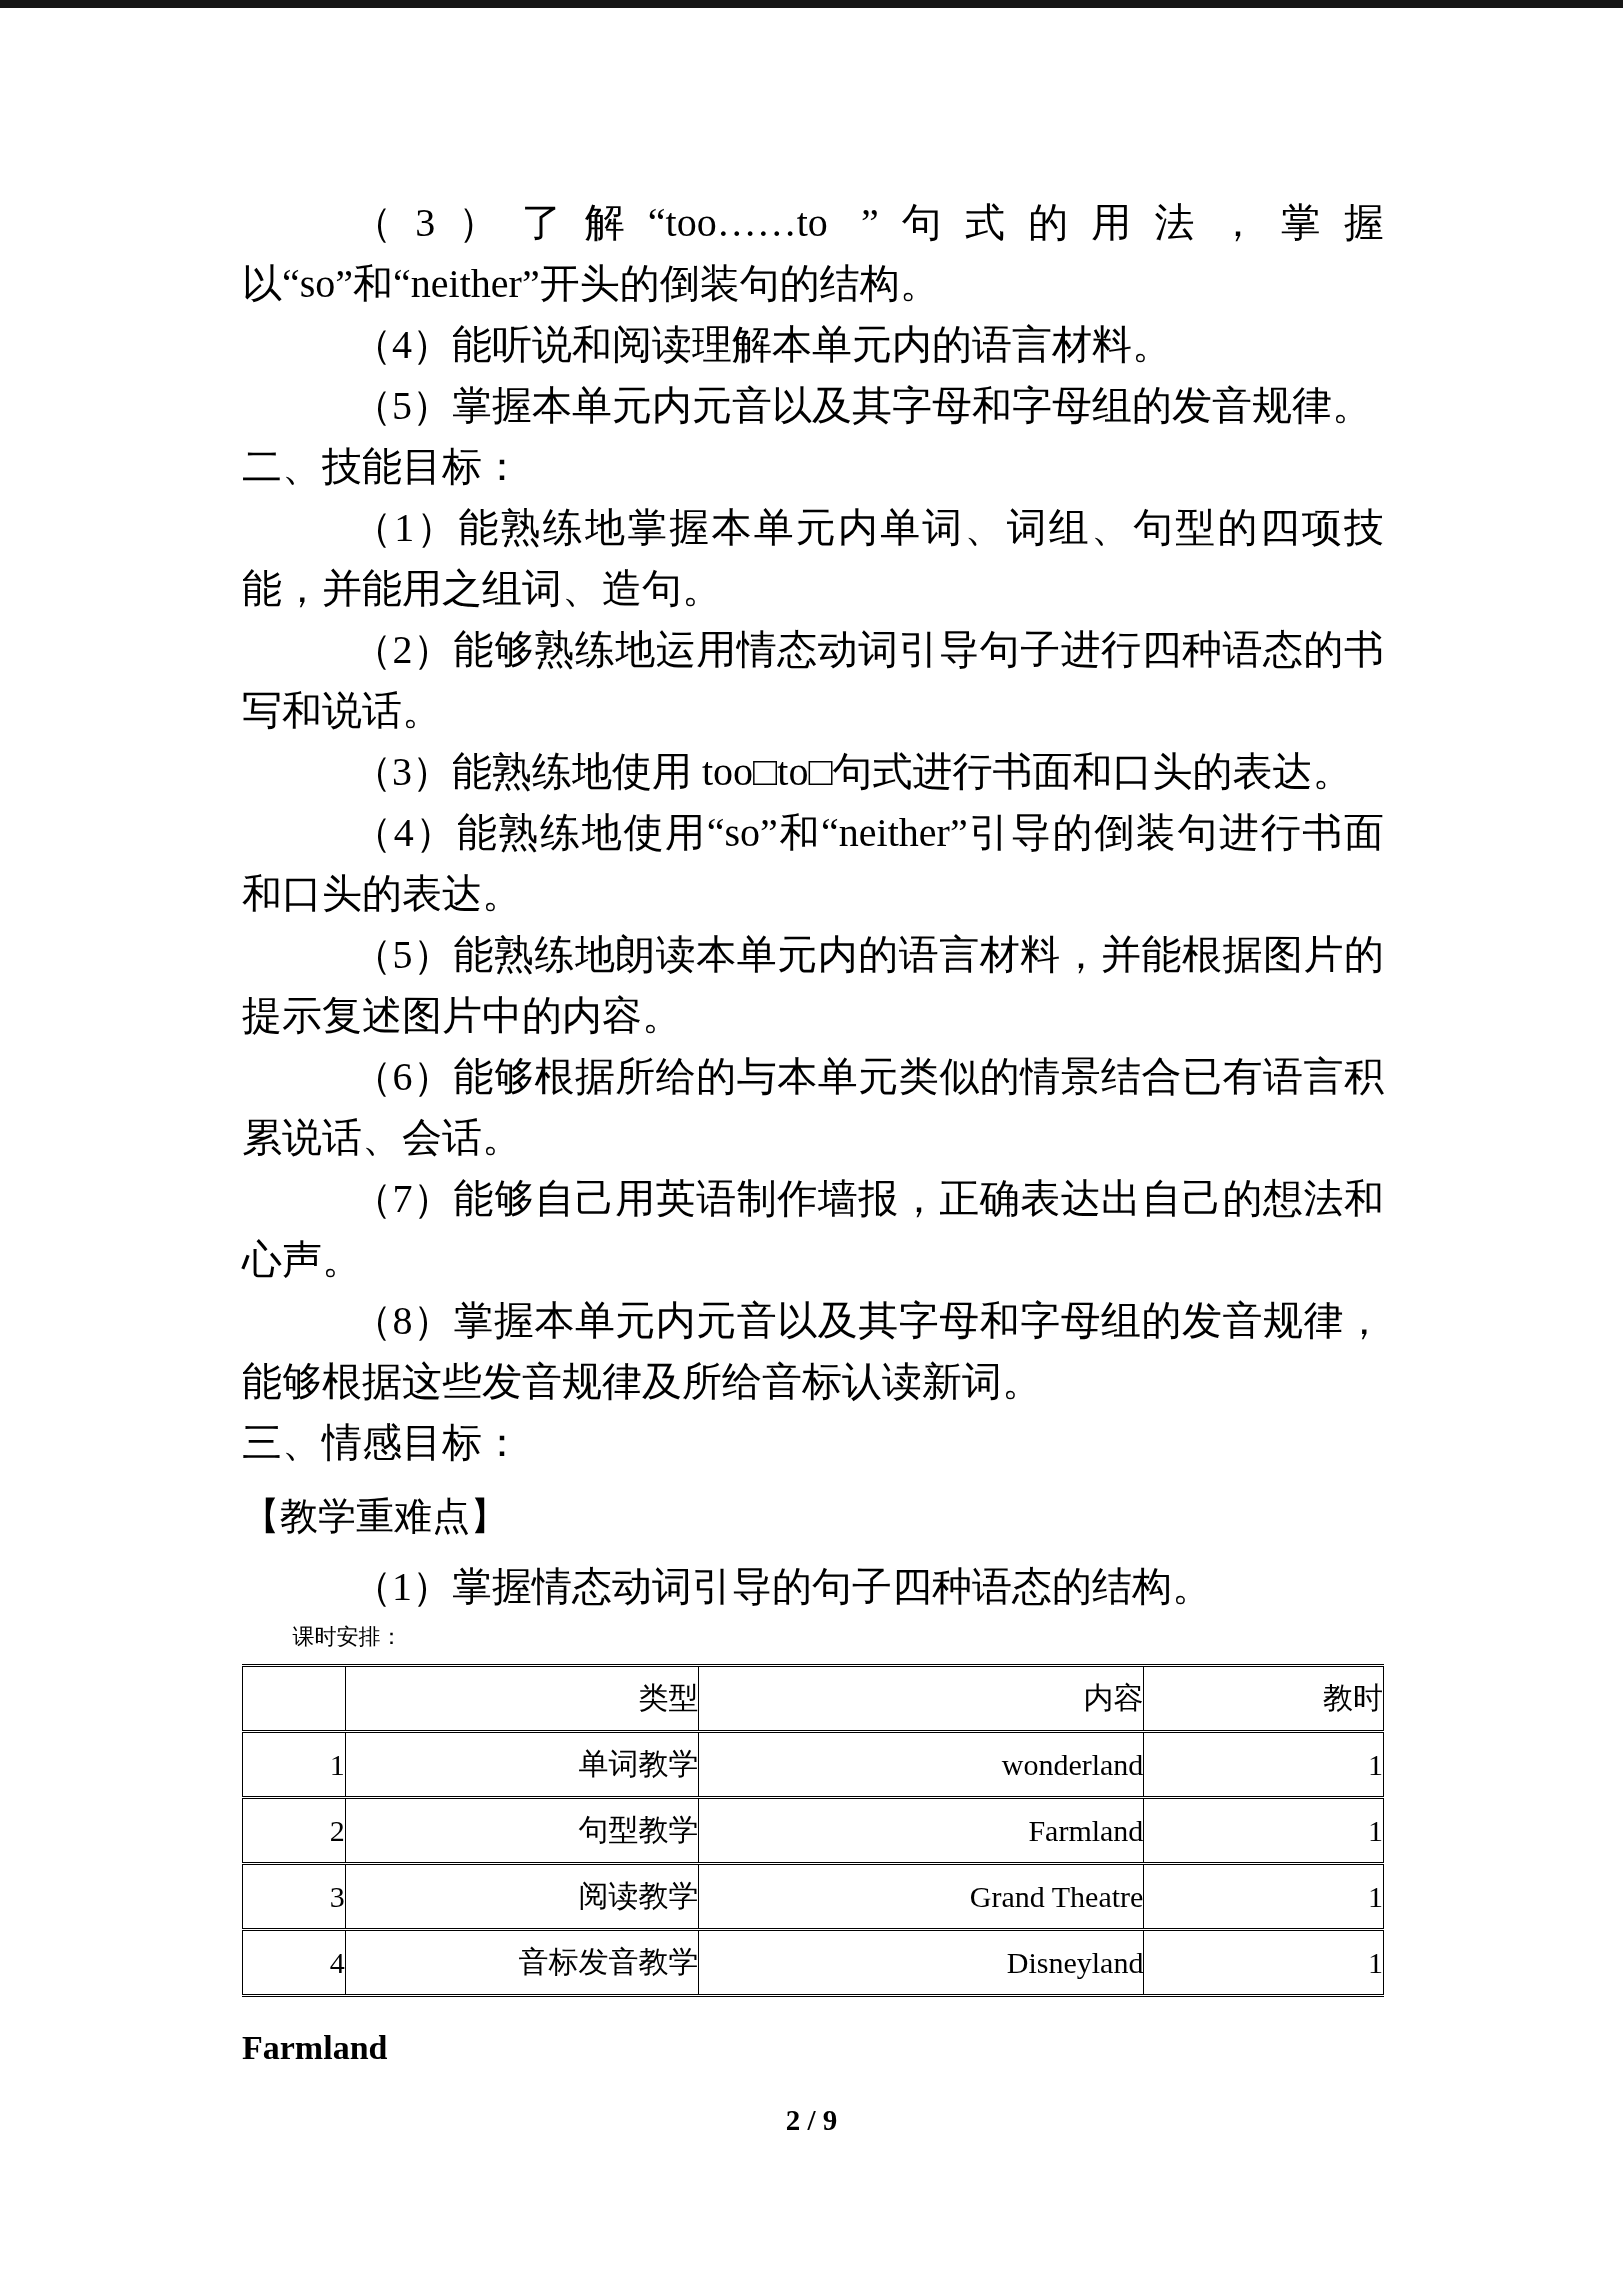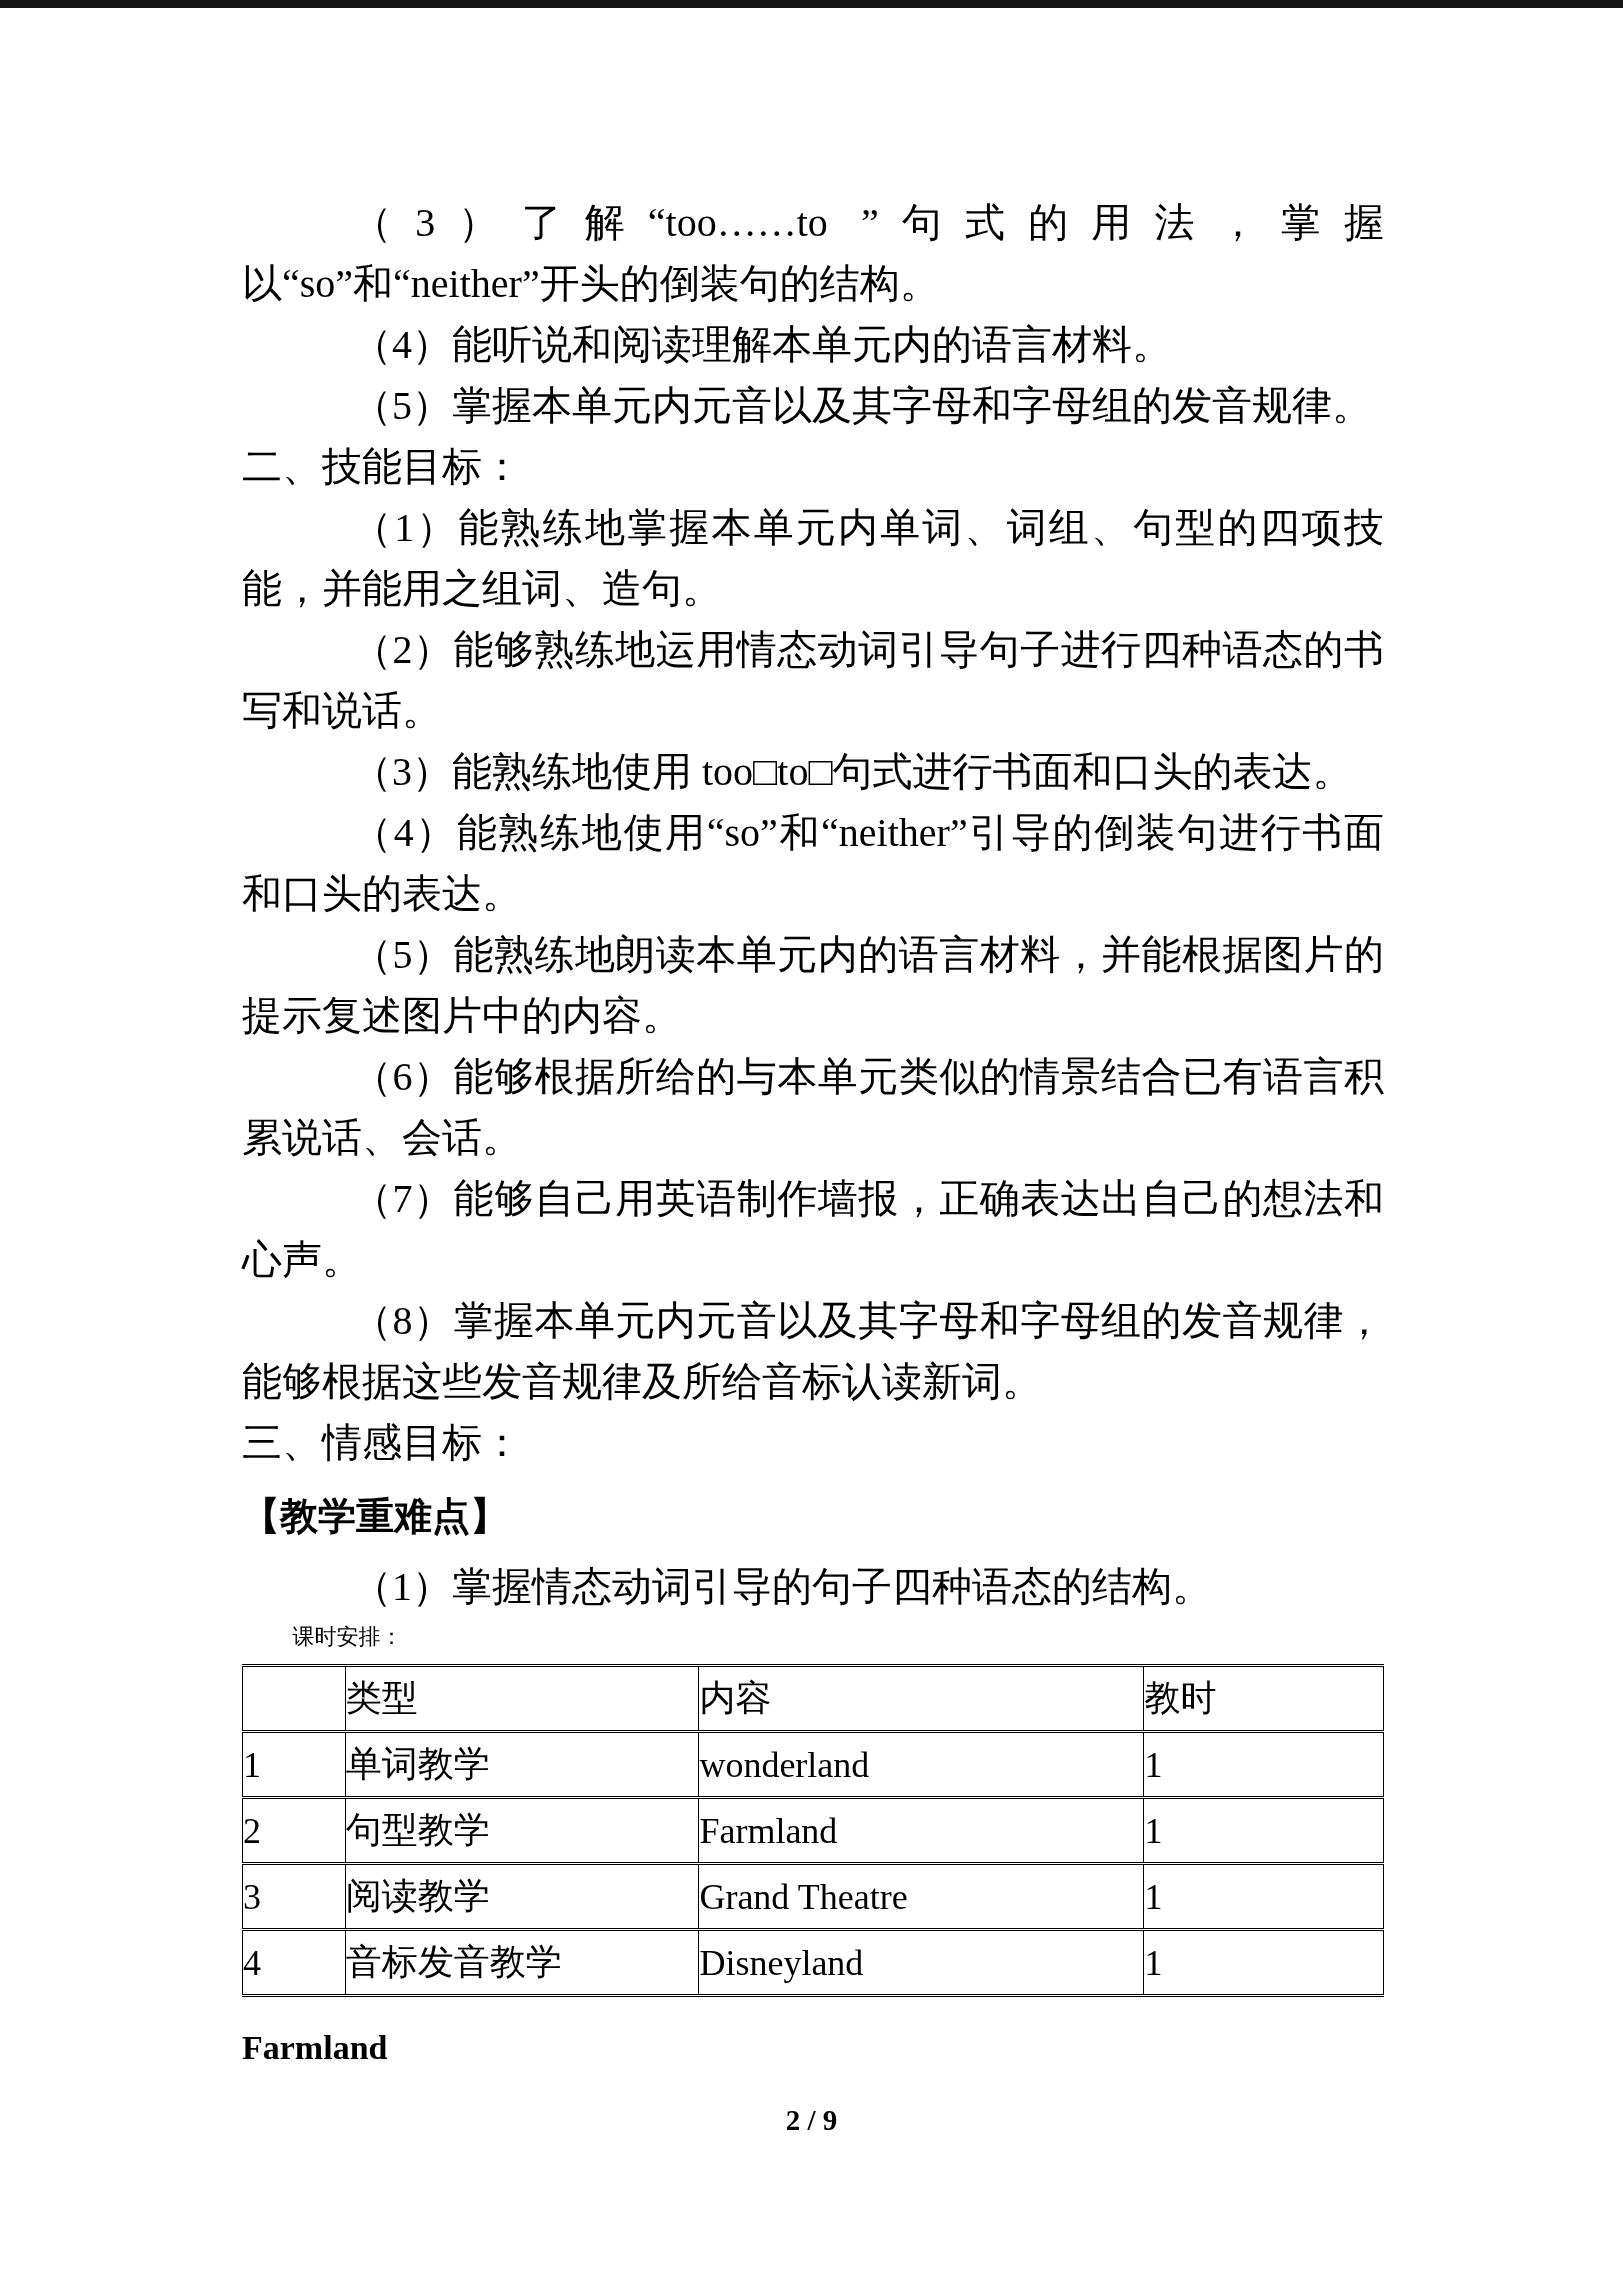--- a/index.html
+++ b/index.html
@@ -33,21 +33,21 @@
     font-size: 40px;
     line-height: 61px;
     text-align: justify;
     text-justify: inter-ideograph;
     word-break: break-word;
   }
   p.indent { text-indent: 2.75em; }
   p.plain  { text-indent: 0; }
   .big-heading {
     font-size: 38px;
-    font-weight: bold;
+    font-weight: normal;
     line-height: 71px;
     margin: 8.2px 0 4.1px 0;
   }
   p.schedule-line {
     margin: 0;
     font-size: 22px;
     line-height: 40px;
     text-indent: 2.3em;
     text-align: justify;
   }
@@ -57,22 +57,22 @@
     table-layout: fixed;
     margin-top: 6.8px;
   }
   table.schedule-table th,
   table.schedule-table td {
     border-left: 0.7px solid #000;
     border-right: 0.7px solid #000;
     border-top: 3.4px double #000;
     border-bottom: 3.4px double #000;
     font-weight: normal;
-    font-size: 36px;
-    text-align: left;
+    font-size: 30px;
+    text-align: right;
     vertical-align: middle;
     height: 63px;
     padding: 0;
   }
   .sub-heading {
     font-size: 34px;
     font-weight: bold;
     margin: 30px 0 0 0;
     line-height: 41px;
   }

